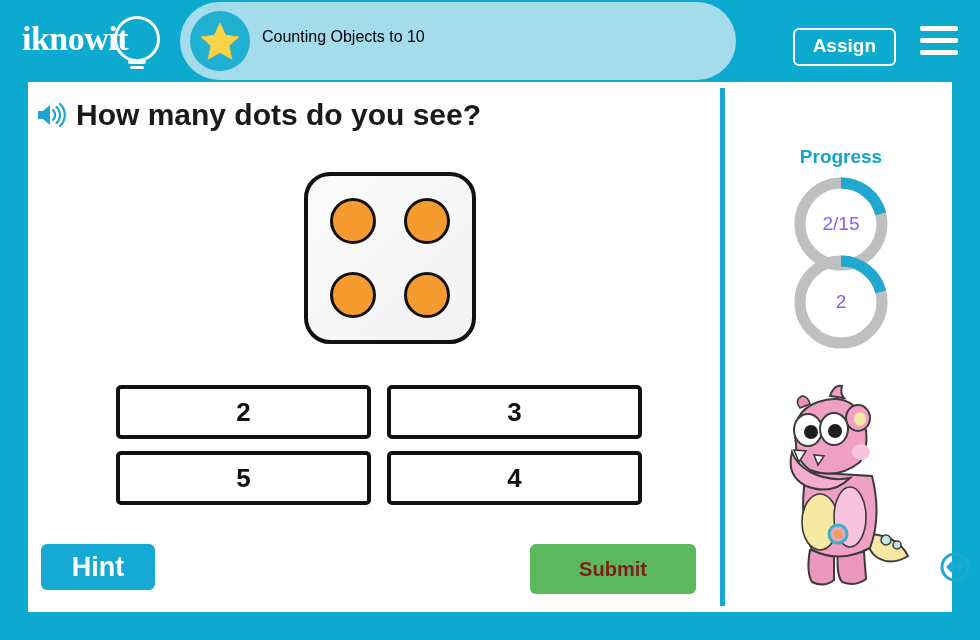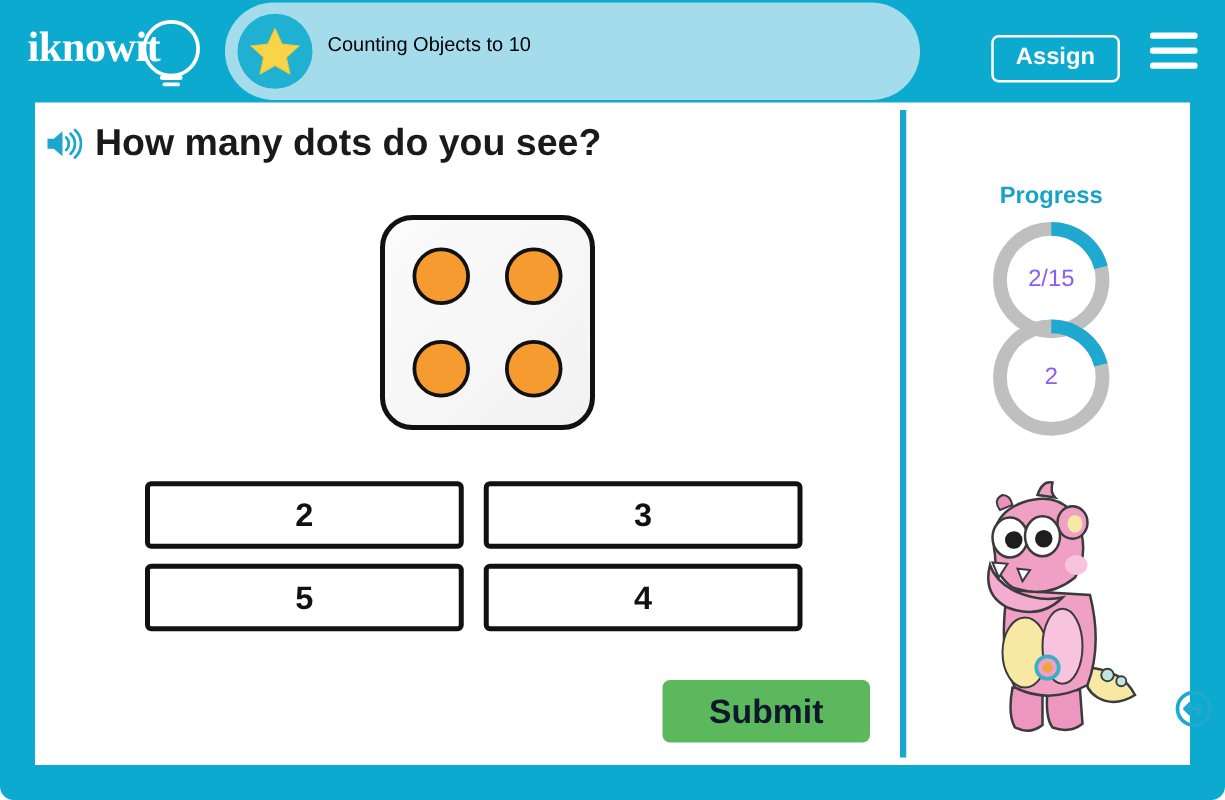--- a/index.html
+++ b/index.html
@@ -14,21 +14,20 @@
     overflow: hidden;
   }
 
   
   .app {
     position: relative;
     width: 980px;
     height: 640px;
     background: #0DAAD0;
     box-sizing: border-box;
-    border-radius: 11px;
   }
 
   
   .header {
     position: absolute;
     left: 0; top: 0;
     width: 980px;
     height: 82px;
     background: #0DAAD0;
   }
@@ -253,22 +252,22 @@
   }
   .submit-btn {
     position: absolute;
     left: 502px;
     top: 462px;
     width: 166px;
     height: 50px;
     background: #5CB85C;
     border: none;
     border-radius: 6px;
-    color: #0f172a;
-    font-size: 27px;
+    color: #7f1d1d;
+    font-size: 20px;
     font-weight: bold;
     cursor: pointer;
     font-family: "Liberation Sans", sans-serif;
   }
 
   
   .sidebar {
     position: absolute;
     left: 700px;
     top: 0;
@@ -379,20 +378,21 @@
       <div class="choice-row">
         <div class="choice">2</div>
         <div class="choice">3</div>
       </div>
       <div class="choice-row">
         <div class="choice">5</div>
         <div class="choice">4</div>
       </div>
     </div>
 
+    <button class="hint-btn">Hint</button>
     <button class="submit-btn">Submit</button>
 
     <div class="sidebar">
 
       <div class="progress-block">
         <div class="panel-label">Progress</div>
         <div class="donut-wrap">
           <svg width="104" height="104" viewBox="0 0 104 104">
             <circle cx="52" cy="52" r="41" fill="none" stroke="#BFBFBF" stroke-width="11"></circle>
             <circle id="progress-arc" cx="52" cy="52" r="41" fill="none" stroke="#1FA8D0" stroke-width="11" stroke-dasharray="54.09822549481623 203.51237209954678" transform="rotate(-90 52 52)"></circle>

